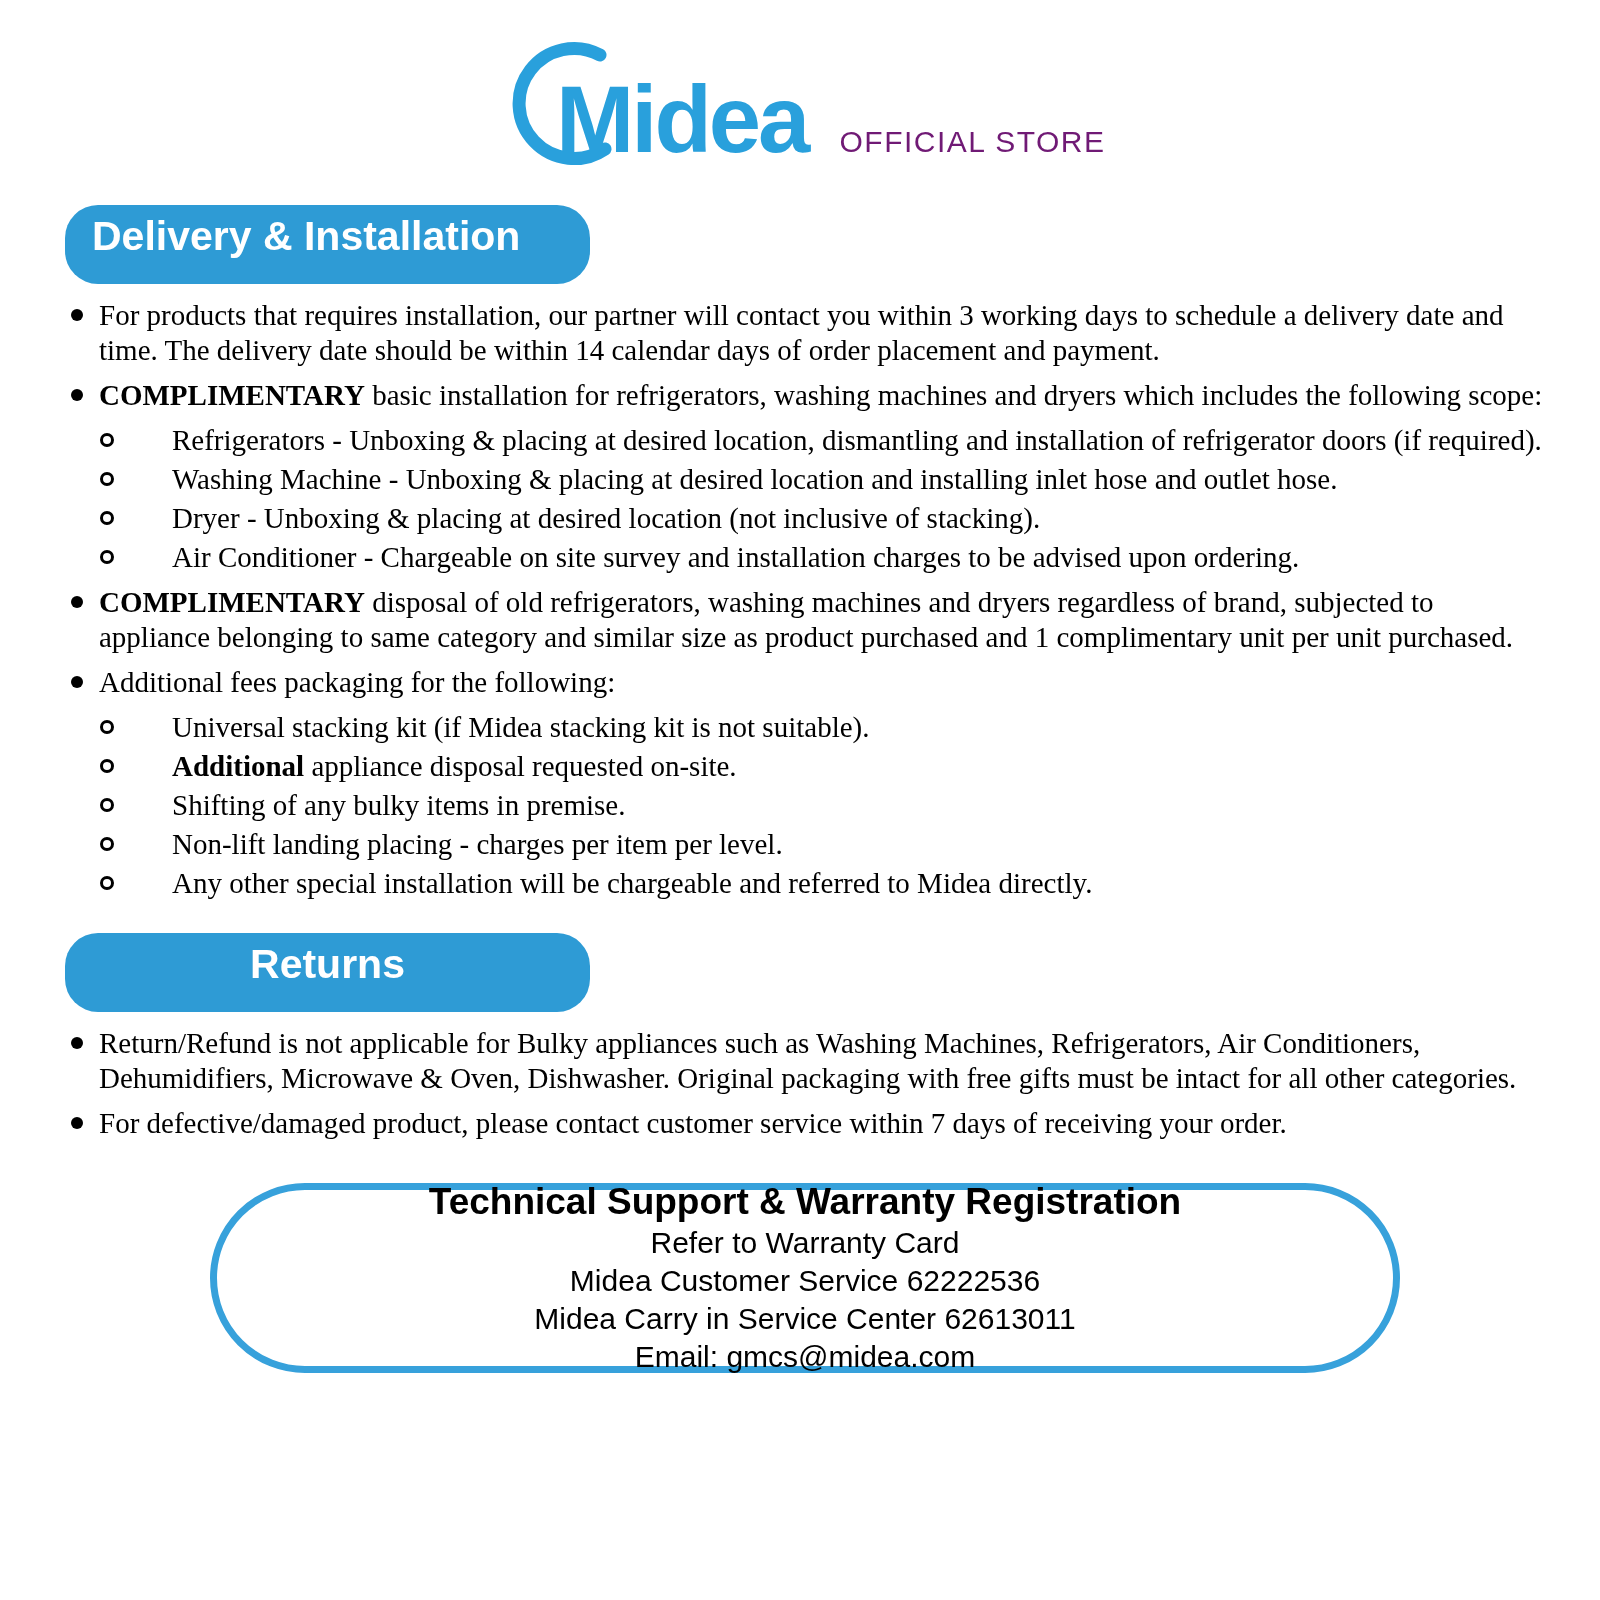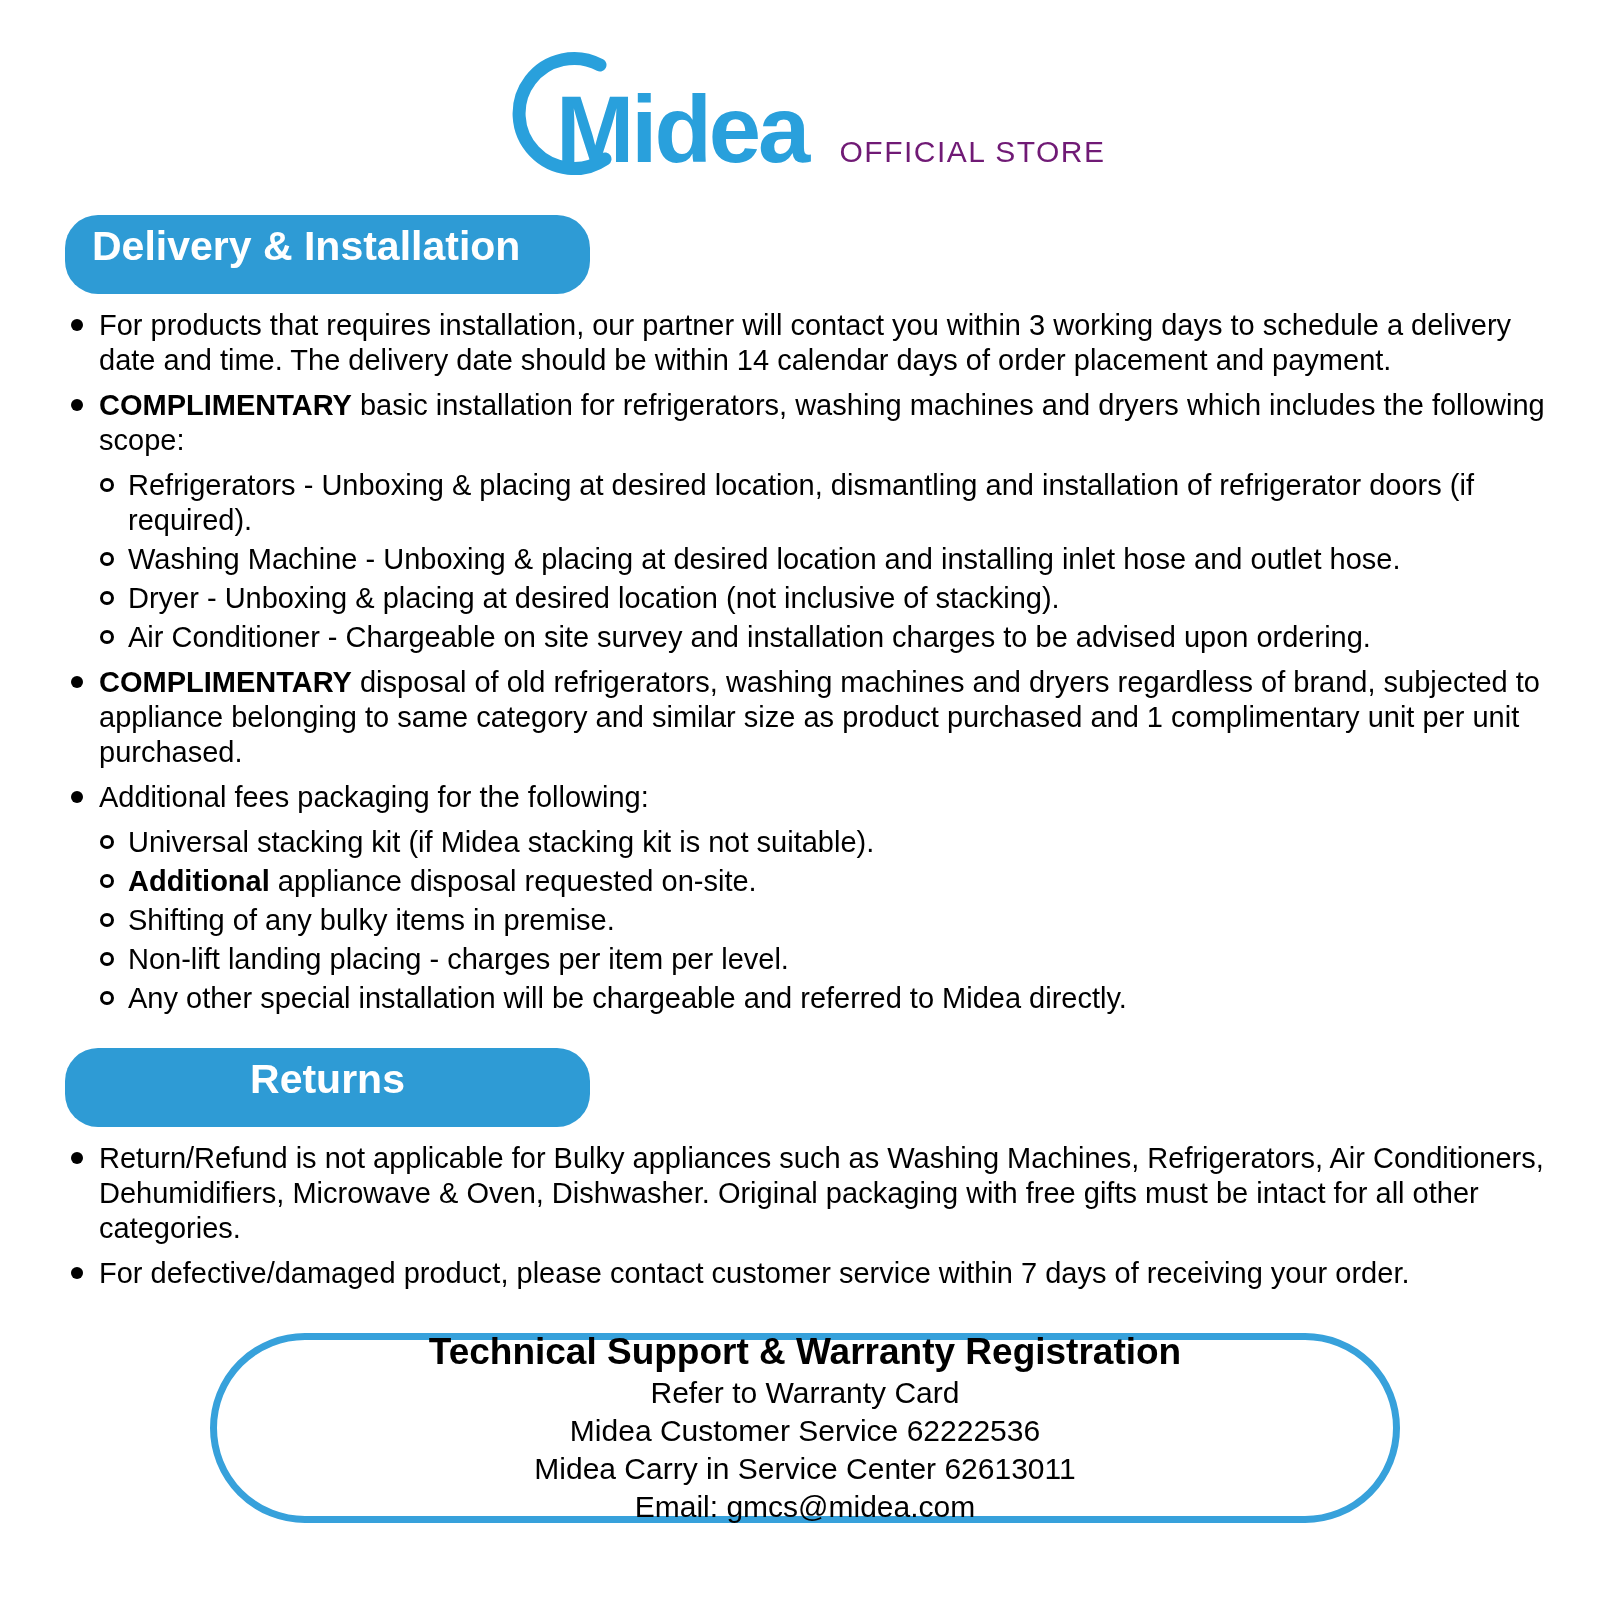--- a/index.html
+++ b/index.html
@@ -11,47 +11,47 @@
   html,body{margin:0;padding:0;background:#ffffff;}
   body{
     width:1600px;height:1600px;
     font-family:"Liberation Sans", sans-serif;
     color:var(--text);
     overflow:hidden;
   }
   .page{box-sizing:border-box;width:1600px;height:1600px;padding:0 55px 0 65px;position:relative;}
 
   
-  .brand{display:flex;justify-content:center;align-items:flex-end;padding-top:50px;height:135px;}
+  .brand{display:flex;justify-content:center;align-items:flex-end;padding-top:40px;height:135px;}
   .brand svg{display:block;}
   .store-label{
     font-size:30px;letter-spacing:1.5px;color:#701a75;
     padding-bottom:16px;margin-left:20px;white-space:nowrap;
   }
 
   
   .pill{
     width:525px;height:79px;box-sizing:border-box;
     background:var(--accent);border-radius:33px;
     color:#ffffff;font-weight:bold;font-size:41px;line-height:62px;
     white-space:nowrap;
   }
   .pill.left-text{padding-left:27px;margin-top:30px;}
   .pill.center-text{text-align:center;margin-top:32px;}
 
   
-  .list{margin-top:14px;}
+  .list{margin-top:14px;font-family:Liberation Serif, serif;}
   .item{display:flex;margin-bottom:10px;}
   .item .txt{font-size:29px;line-height:35px;max-width:1450px;}
   .dot{
     flex:0 0 auto;width:12px;height:12px;border-radius:50%;
     background:#000;margin:11px 16px 0 6px;
   }
   .sublist{margin:4px 0 10px 35px;}
-  .subitem{display:flex;margin-bottom:4px;}
+  .subitem{display:flex;margin-bottom:4px;gap:44px;}
   .subitem .txt{font-size:29px;line-height:35px;max-width:1410px;}
   .ring{
     flex:0 0 auto;width:8px;height:8px;border-radius:50%;
     border:3px solid #000;margin:10px 14px 0 0;background:#fff;
   }
   b{font-weight:bold;}
 
   
   .support-box{
     box-sizing:border-box;

